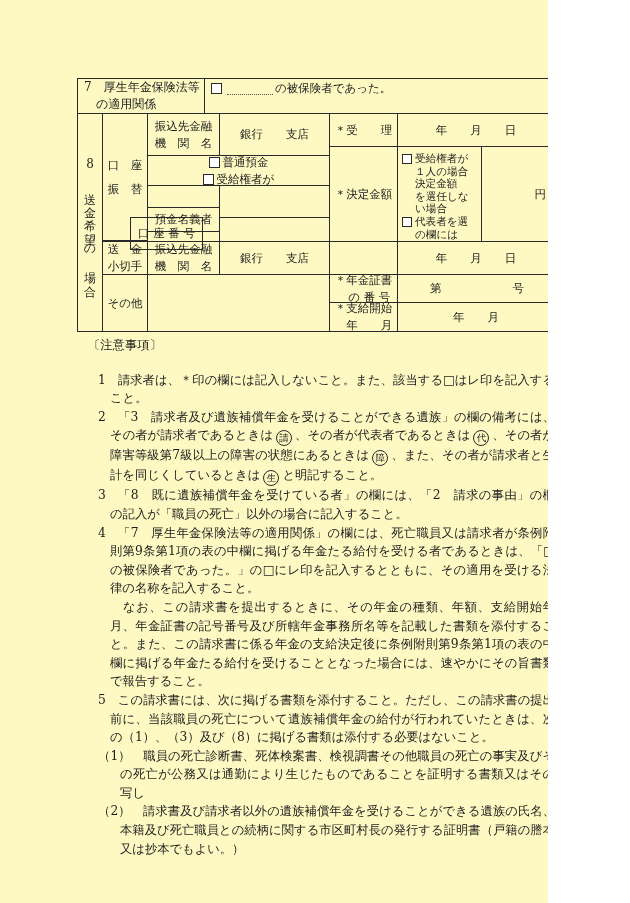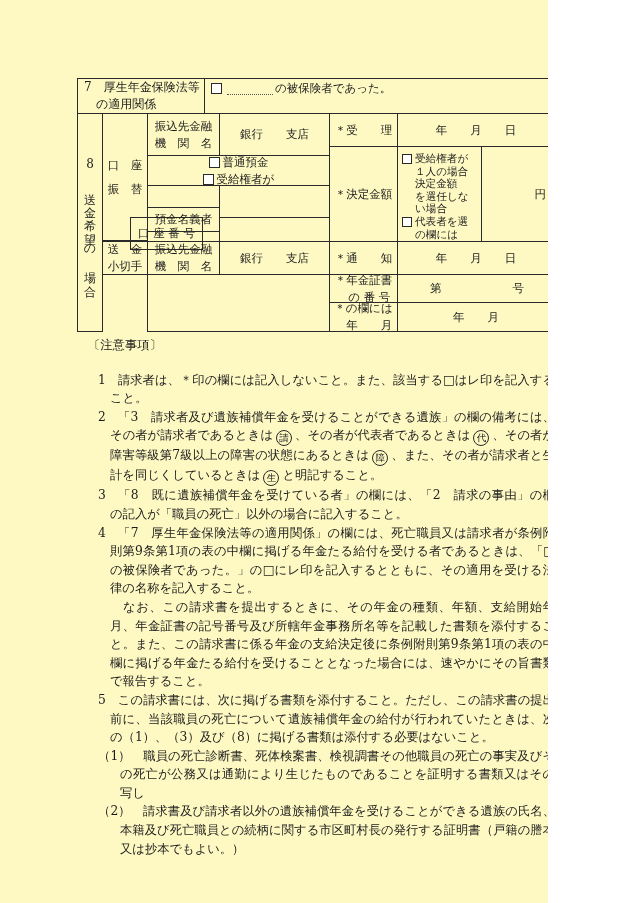--- a/index.html
+++ b/index.html
@@ -116,33 +116,33 @@
     </div>
     <div class="cell" style="left:404px;top:68px;width:74px;height:96px;display:flex;align-items:center;justify-content:flex-end;padding-right:8px;">
         <span>円</span>
       </div>
 
     <div class="cell ctr pre twolines" style="left:25px;top:163px;width:46px;height:34px;">送　金
 小切手</div>
     <div class="cell ctr pre twolines" style="left:70px;top:163px;width:73px;height:34px;">振込先金融
 機　関　名</div>
     <div class="cell ctr" style="left:142px;top:163px;width:111px;height:34px;">銀行　　支店</div>
-    <div class="cell ctr" style="left:252px;top:163px;width:69px;height:34px;">＊通　　知</div>
     <div class="cell ctr" style="left:320px;top:163px;width:158px;height:34px;">年　　月　　日</div>
 
+    <div class="cell ctr" style="left:25px;top:196px;width:46px;height:58px;">その他</div>
     <div class="cell" style="left:70px;top:196px;width:183px;height:58px;"></div>
 
     <div class="cell ctr pre twolines" style="left:252px;top:196px;width:69px;height:29px;">＊年金証書
 　の 番 号</div>
     <div class="cell daigo" style="left:320px;top:196px;width:158px;height:29px;">
       <span>第</span>
       <span>号</span>
     </div>
 
-    <div class="cell ctr pre twolines" style="left:252px;top:224px;width:69px;height:30px;">＊の欄には
+    <div class="cell ctr pre twolines" style="left:252px;top:224px;width:69px;height:30px;">＊支給開始
 　年　　月</div>
     <div class="cell ctr" style="left:320px;top:224px;width:158px;height:30px;">年　　月</div>
 
   </div>
 
   <div id="notes">
     <div class="nh">〔注意事項〕</div>
 
     <div class="ni"><span class="nnum">1</span><span class="ntext">請求者は、＊印の欄には記入しないこと。また、該当する□はレ印を記入すること。</span></div>
 

